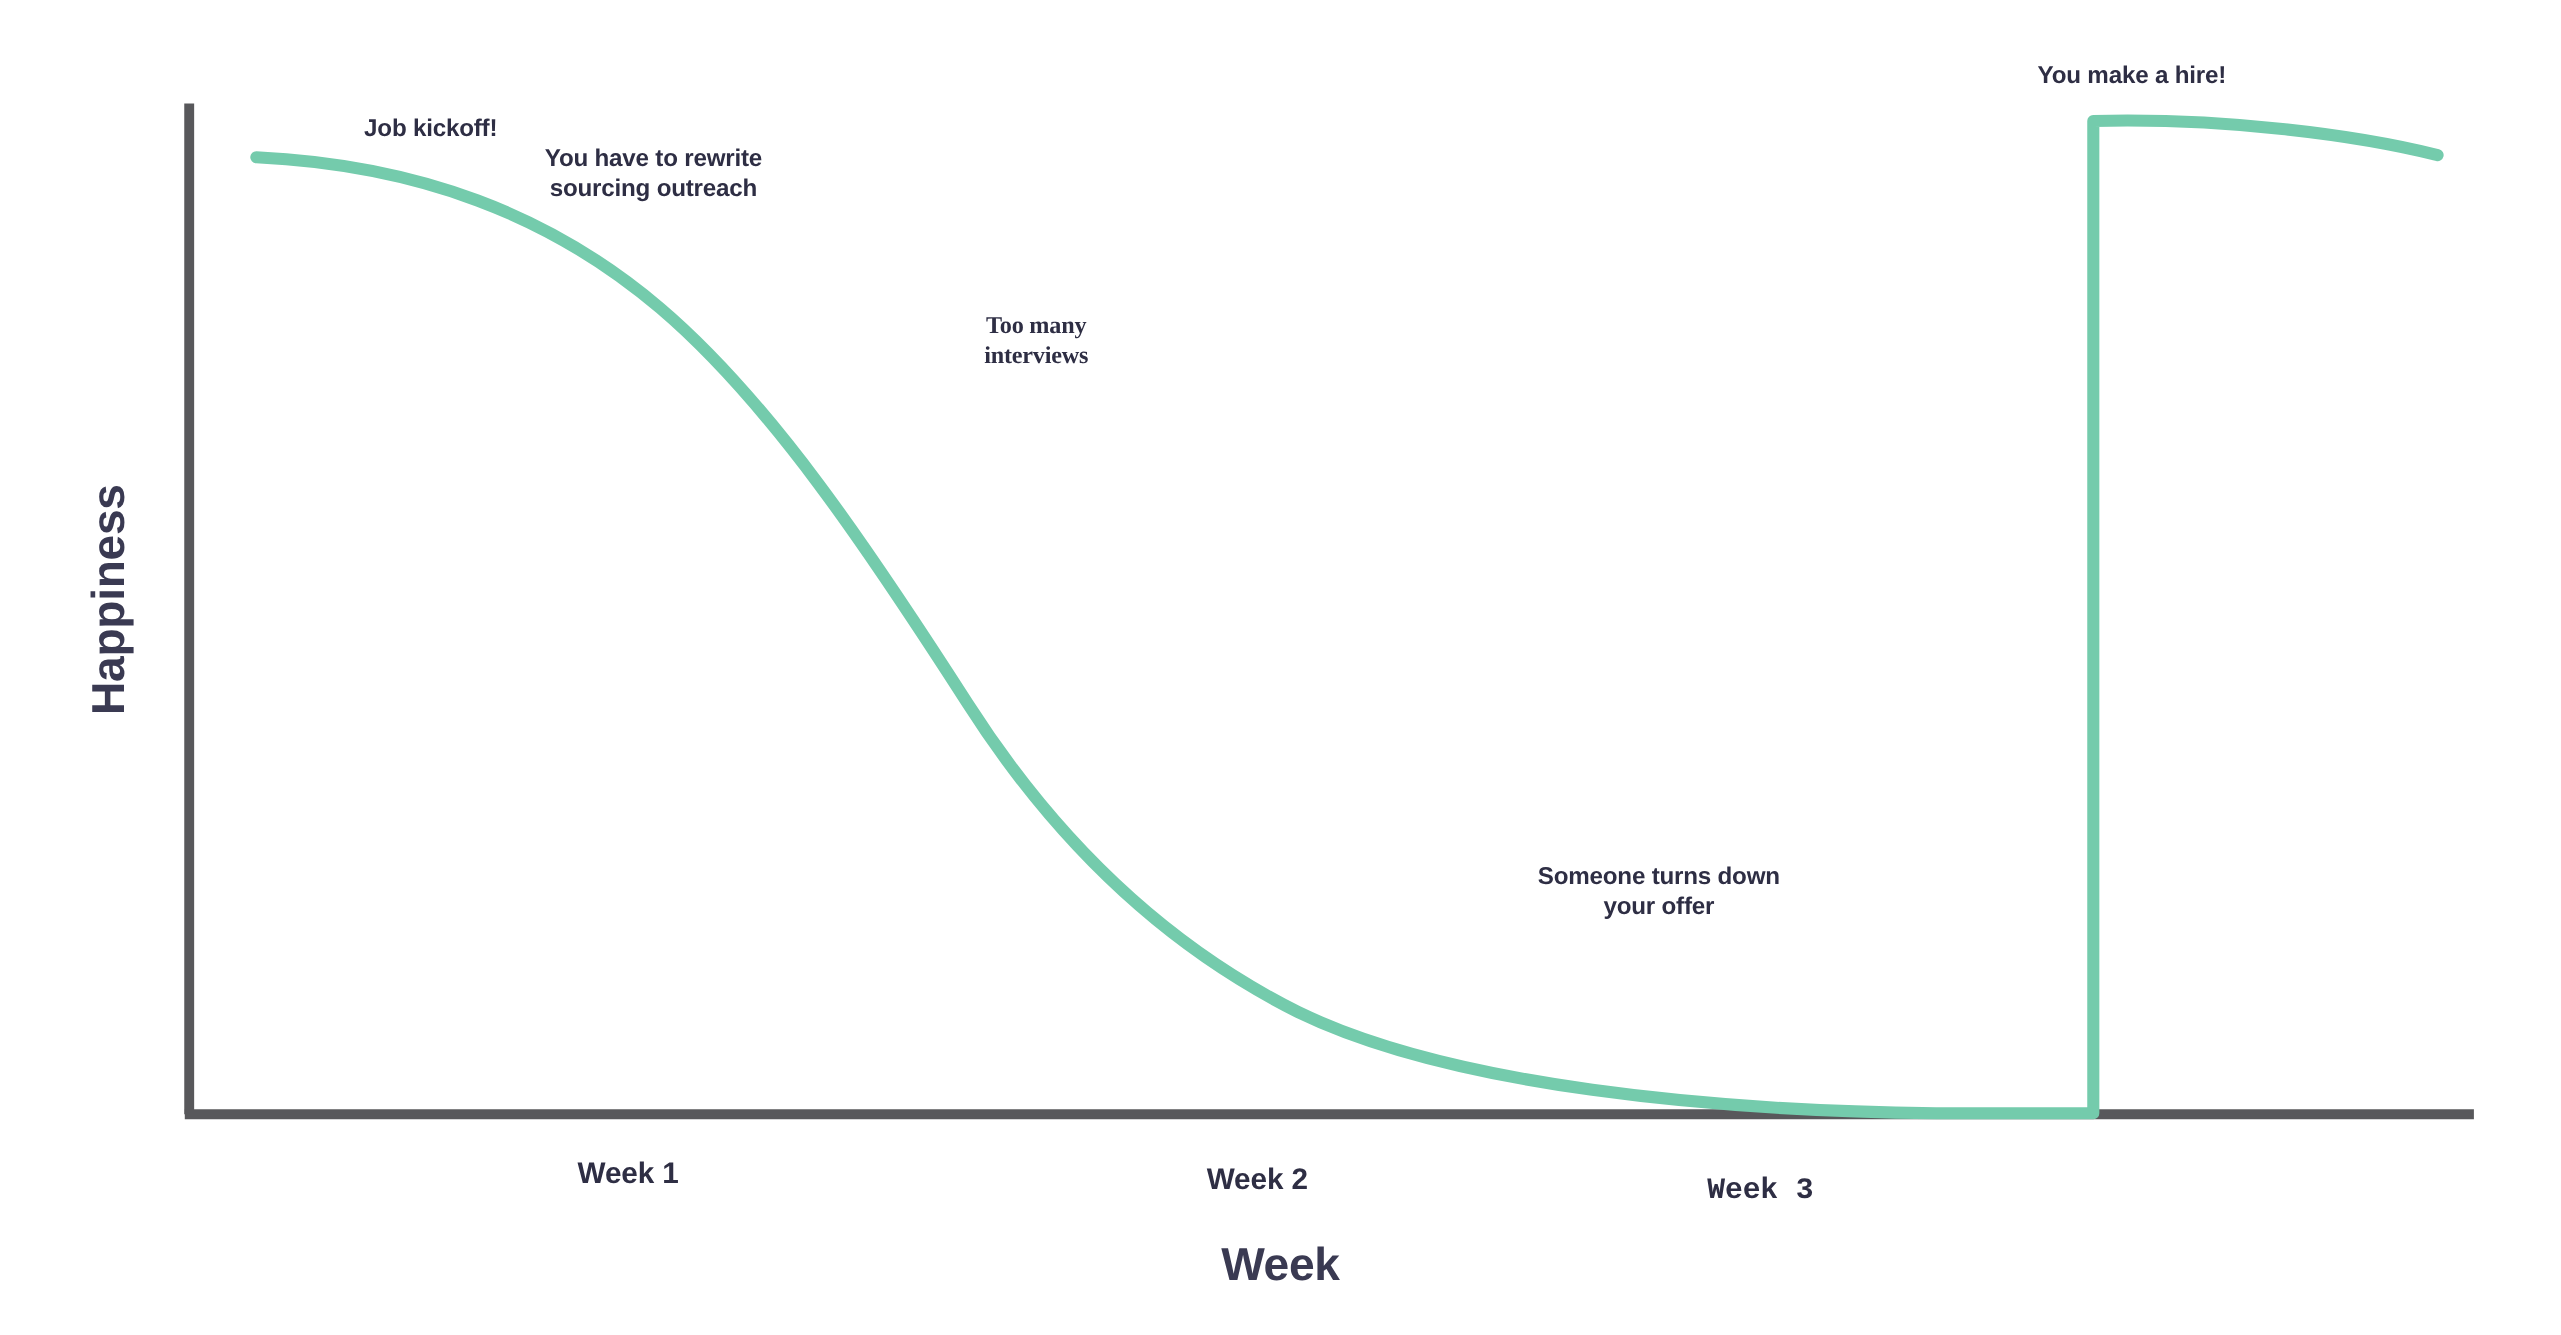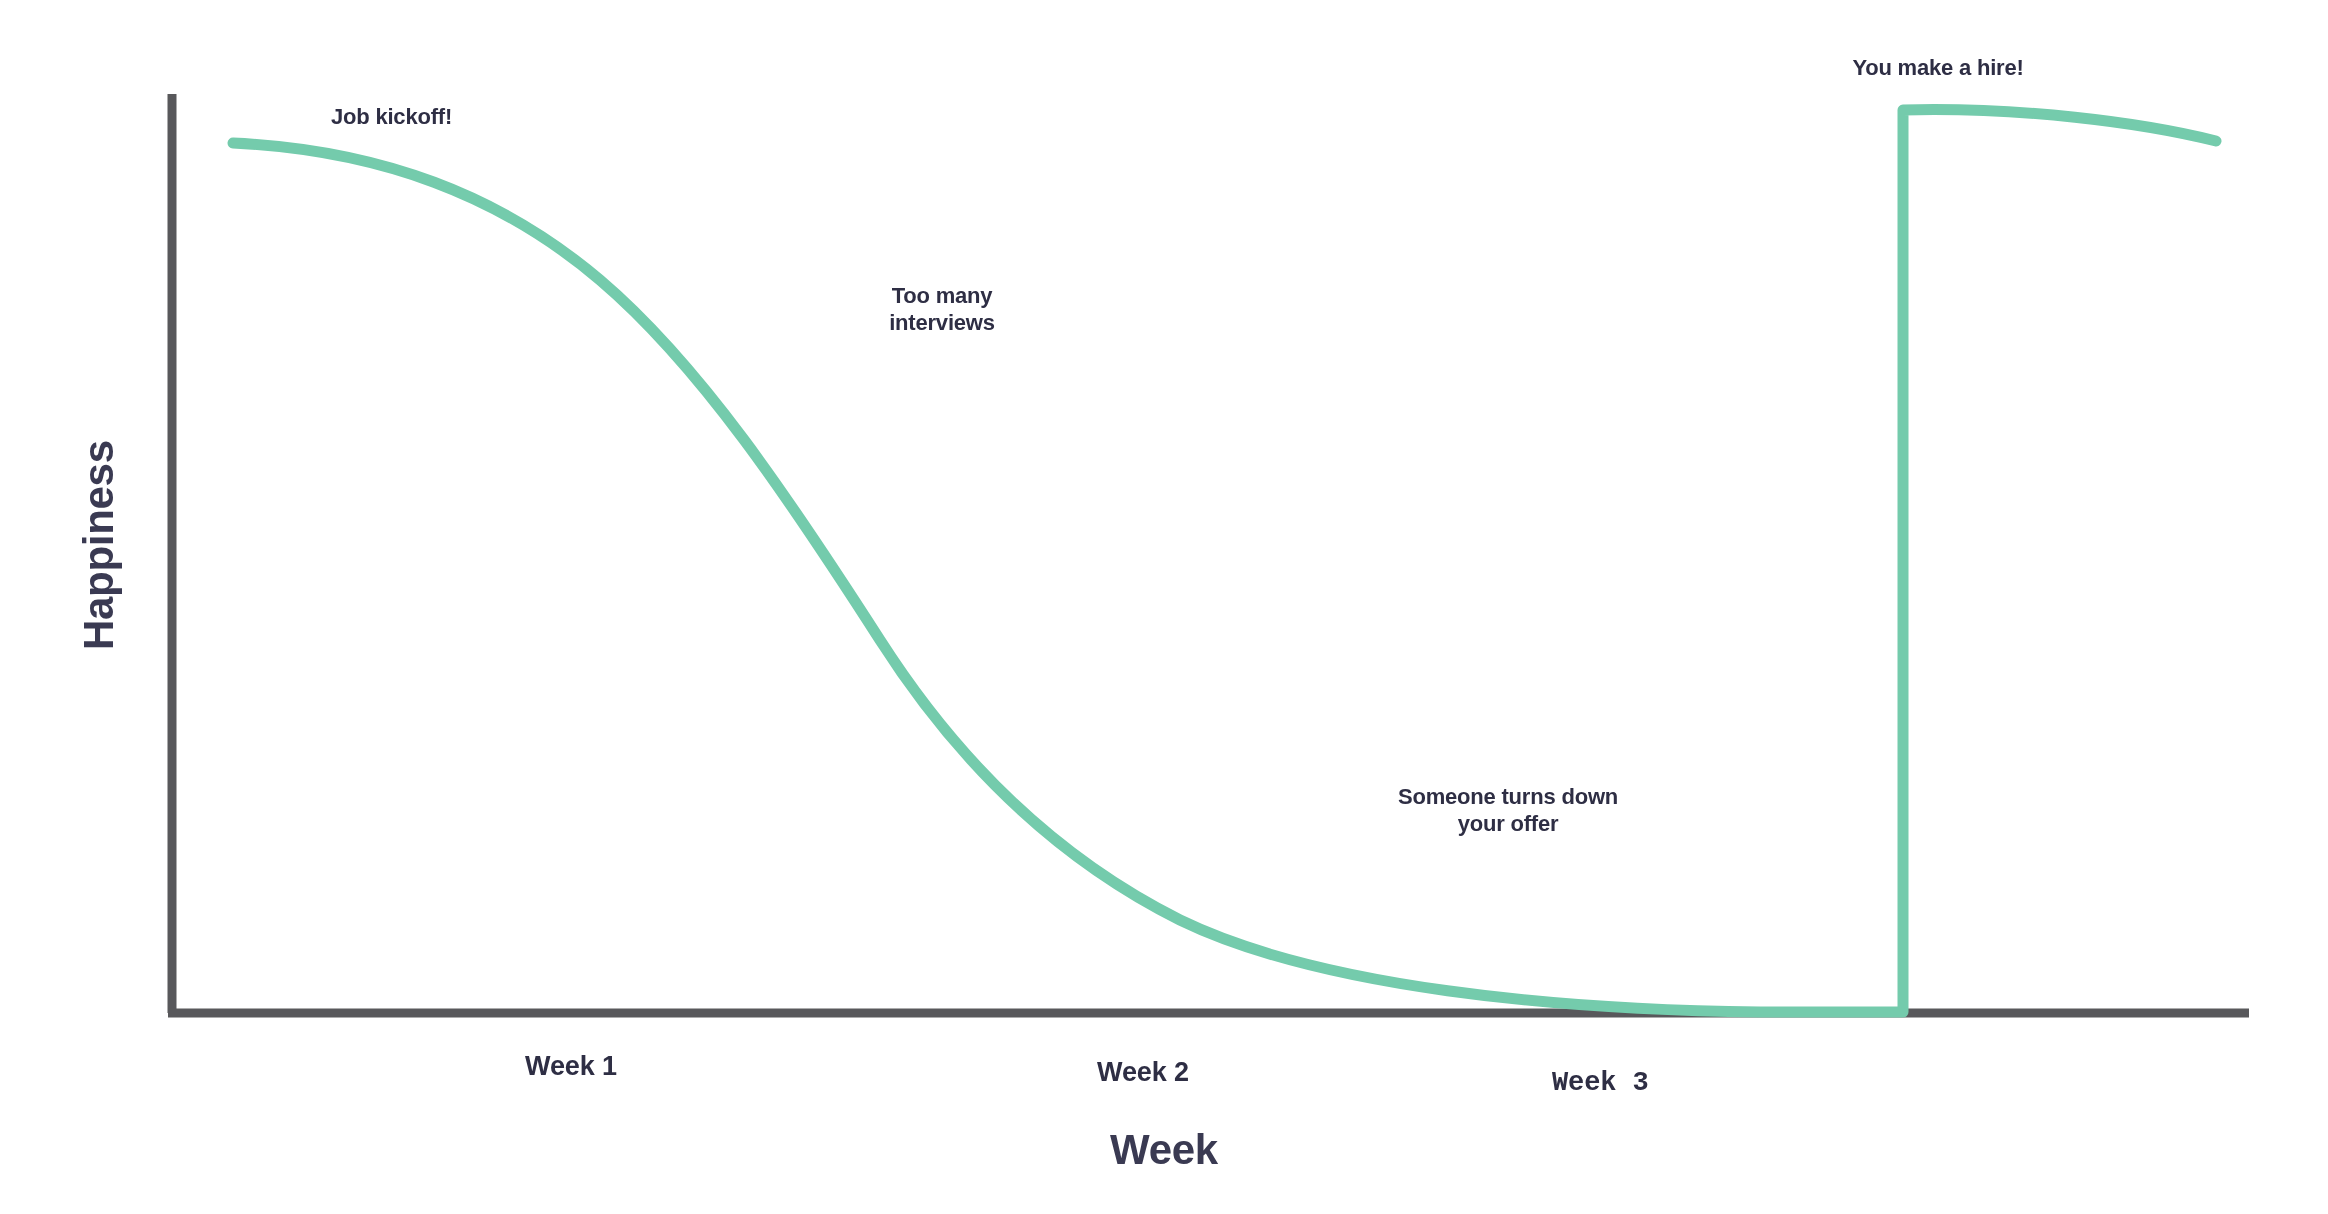--- a/index.html
+++ b/index.html
@@ -91,22 +91,24 @@
   <div class="axis-title" id="y-axis-title">Happiness</div>
 
   <div class="axis-title" id="x-axis-title">Week</div>
 
   <div class="tick-label" style="left:525px; top:1051px;text-align:right;">Week 1</div>
   <div class="tick-label" style="left:1097px; top:1057px;text-align:right;">Week 2</div>
   <div class="tick-label" style="left:1552px; top:1068px;font-family:Liberation Mono, monospace;">Week 3</div>
 
   <div class="annotation" style="left:331px; top:104px;">Job kickoff!</div>
 
+  <div class="annotation" style="left:594px; top:131px; width:270px; margin-left:-135px;">You have to rewrite
+sourcing outreach</div>
 
-  <div class="annotation" style="left:942px; top:283px; width:220px; margin-left:-110px;">Too many
+  <div class="annotation" style="left:942px; top:283px; width:220px; margin-left:-110px;font-family:Liberation Serif, serif;">Too many
 interviews</div>
 
 
 
   <div class="annotation" style="left:1508px; top:784px; width:340px; margin-left:-170px;">Someone turns down
 your offer</div>
 
   <div class="annotation" style="left:1938px; top:55px; width:300px; margin-left:-150px;">You make a hire!</div>
 
 </div>

